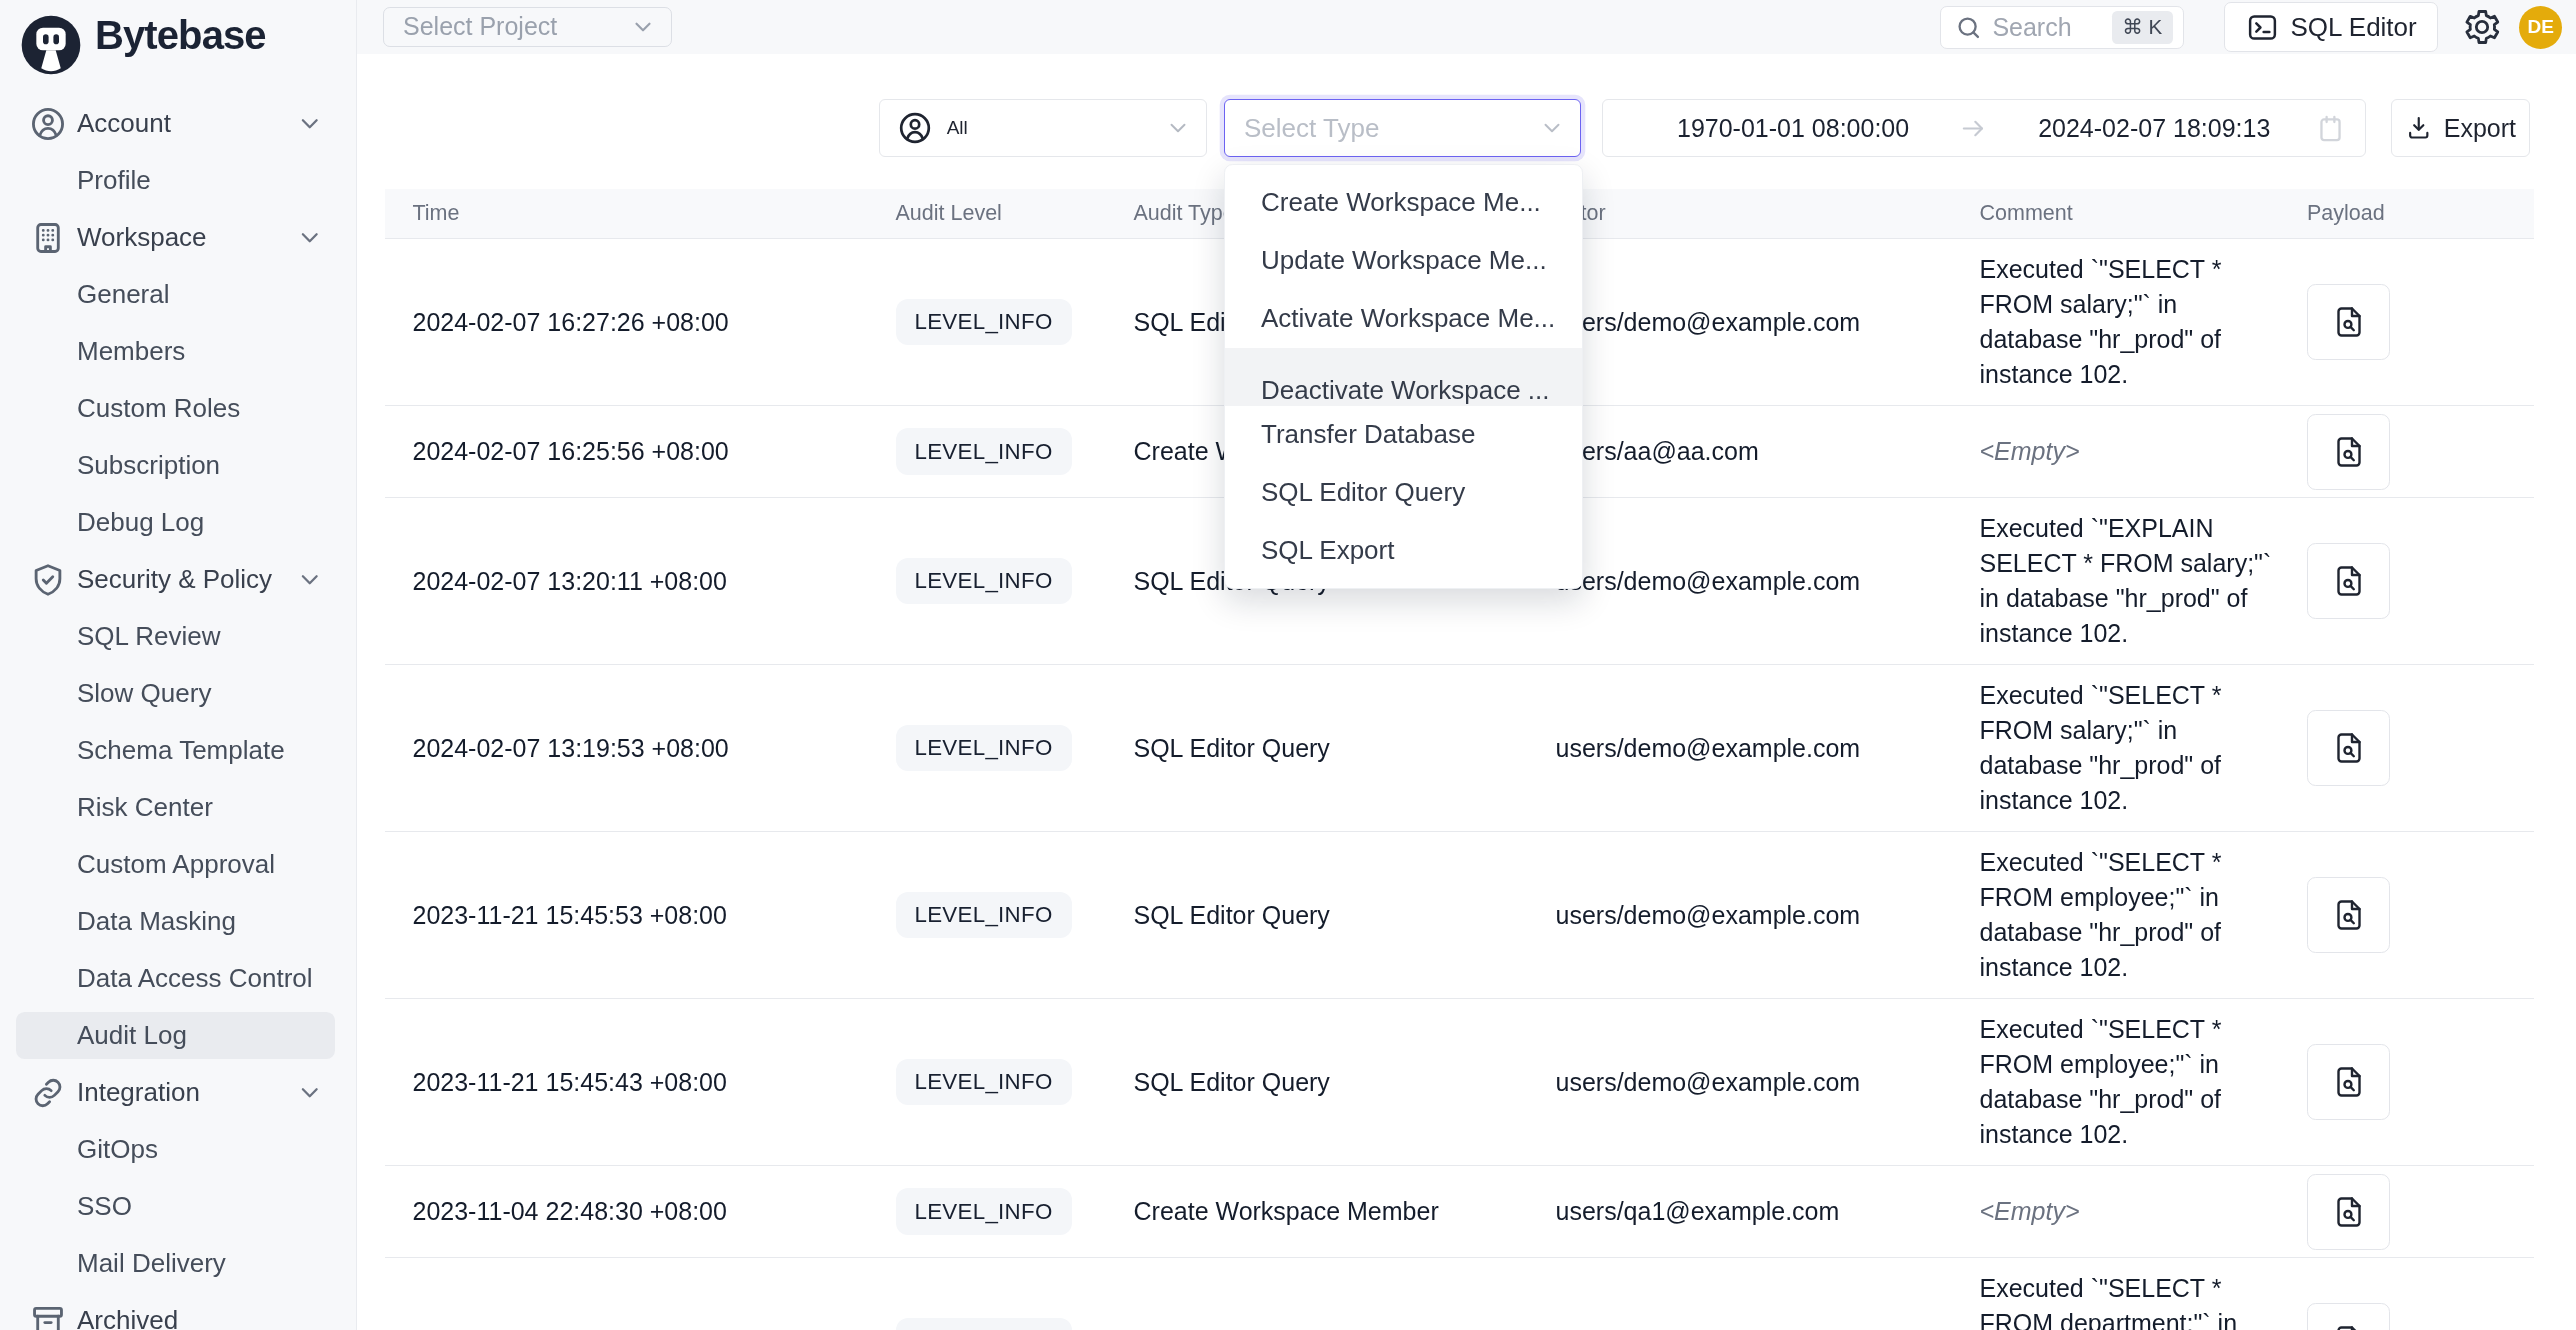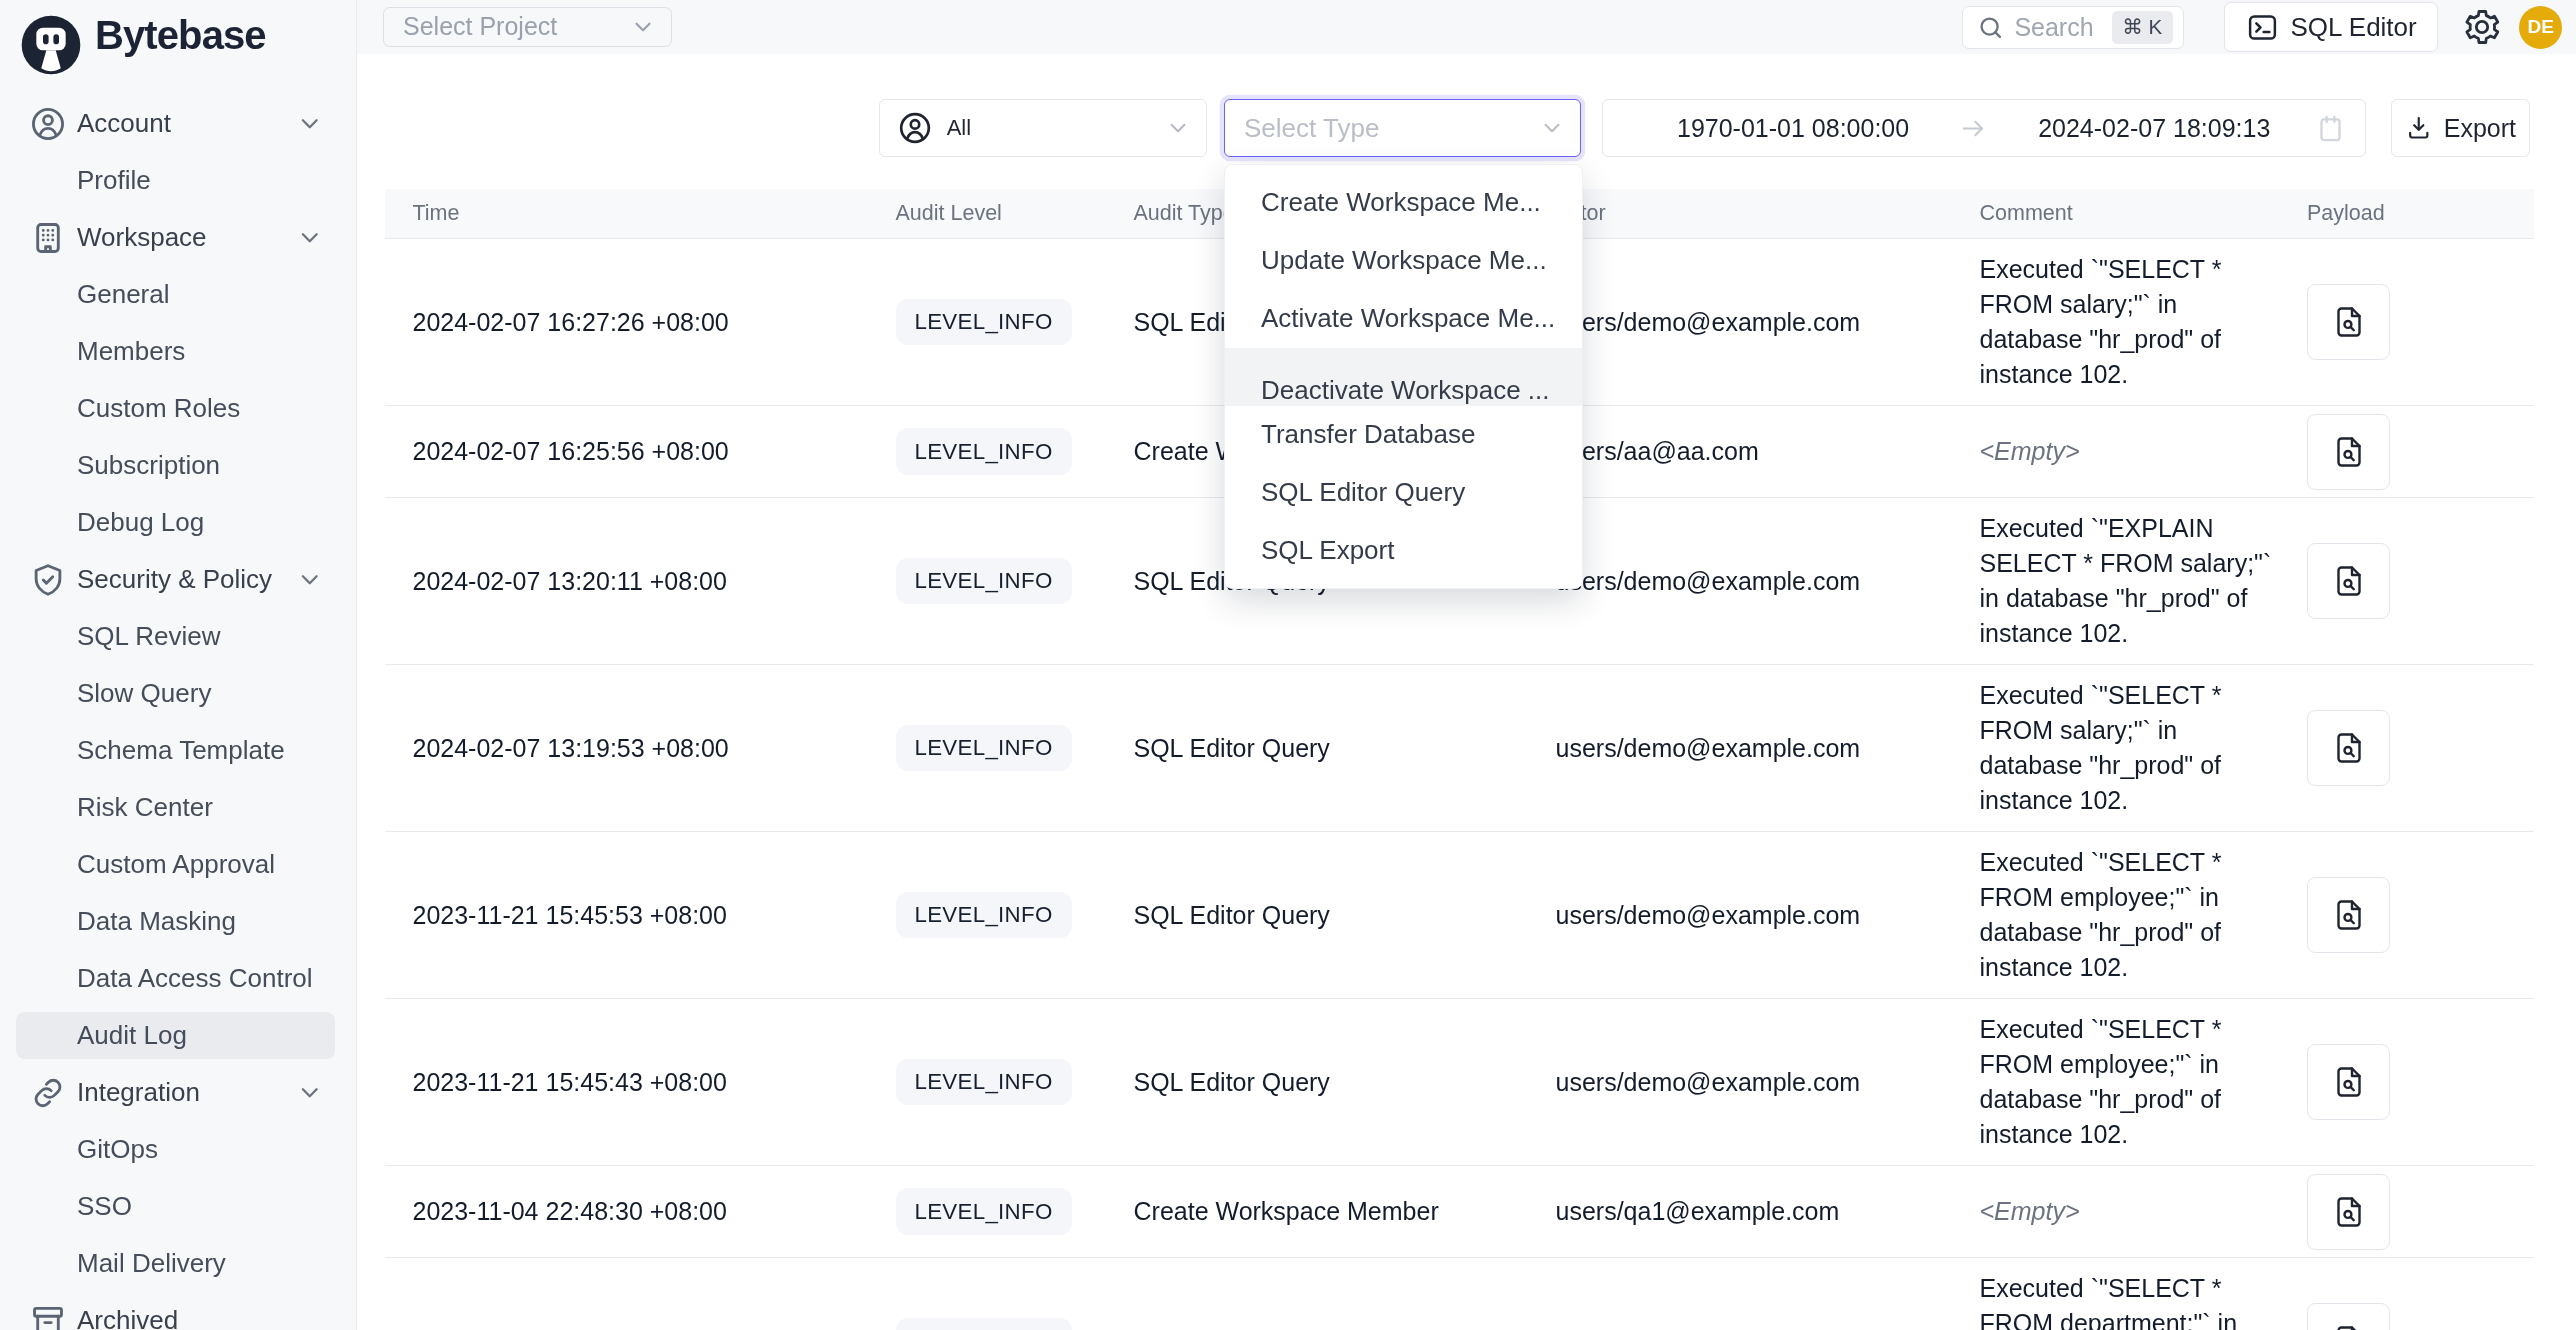--- a/index.html
+++ b/index.html
@@ -22,36 +22,36 @@
   .side-item .chev{position:absolute;right:33px;width:27.5px;height:27.5px;color:#6b7280;}
   .side-item.active::before{content:"";position:absolute;left:15.5px;right:20.6px;top:5.2px;bottom:5.2px;background:#e9ebef;border-radius:8.6px;}
   .side-item .lbl{position:relative;}
 
   
   .topbar{position:absolute;left:357px;top:0;right:0;height:54px;background:#f7f8fa;border-bottom:0.9px solid #eceef1;}
   .proj-select{position:absolute;left:26px;top:6.9px;width:289px;height:40px;border:0.9px solid #dcdfe5;border-radius:6.9px;display:flex;align-items:center;box-sizing:border-box;cursor:pointer;}
   .proj-select .txt{margin-left:19px;font-size:25px;color:#9aa1ad;}
   .proj-select .chev{position:absolute;right:15.5px;width:26px;height:26px;color:#9aa1ad;}
   .top-right{position:absolute;right:13.7px;top:4.3px;height:46px;display:flex;align-items:center;}
-  .searchbox{width:222px;height:43px;background:#fff;border:0.9px solid #e2e4e9;border-radius:6.9px;display:flex;align-items:center;box-sizing:border-box;cursor:text;}
+  .searchbox{width:244px;height:43px;background:#fff;border:0.9px solid #e2e4e9;border-radius:6.9px;display:flex;align-items:center;box-sizing:border-box;cursor:text;}
   .searchbox .s-ic{width:27.5px;height:27.5px;color:#6b7280;margin-left:13.7px;}
   .searchbox .ph{font-size:25px;color:#a0a6b1;margin-left:10.3px;flex:1;}
   .searchbox .kbd{background:#e9ebef;border-radius:5.2px;font-size:20.6px;color:#3f4654;padding:4.3px 10.3px;margin-right:10.3px;white-space:nowrap;}
   .sqlbtn{margin-left:40px;height:48px;background:#fff;border:0.9px solid #e2e4e9;border-radius:6.9px;display:flex;align-items:center;padding:0 20.6px;cursor:pointer;}
   .sqlbtn .s-ic{width:33px;height:33px;color:#1f2430;}
   .sqlbtn .lbl{font-size:26px;color:#1f2430;margin-left:12px;}
   .gear{margin-left:24px;width:40px;height:40px;color:#272e3c;cursor:pointer;}
   .avatar{margin-left:17px;width:43px;height:43px;border-radius:50%;background:#e4ab0b;color:#fff;font-size:19px;font-weight:700;display:flex;align-items:center;justify-content:center;cursor:pointer;}
 
   
   .content{position:absolute;left:357px;top:54px;right:0;bottom:0;background:#fff;}
   .ctl{position:absolute;top:45px;height:58px;box-sizing:border-box;background:#fff;border:0.9px solid #e5e7eb;border-radius:6px;display:flex;align-items:center;cursor:pointer;}
   .all-select{left:522px;width:328px;}
   .all-select .s-ic{width:36px;height:36px;color:#1f2430;margin-left:17px;}
-  .all-select .lbl{font-size:22px;color:#1f2430;margin-left:13.7px;}
+  .all-select .lbl{font-size:19px;color:#1f2430;margin-left:13.7px;}
   .all-select .chev{position:absolute;right:15.5px;width:26px;height:26px;color:#b4b9c2;}
   .type-select{left:867px;width:357px;border:1.7px solid #6c63f2;box-shadow:0 0 0 4.3px #e6e4fc;}
   .type-select .ph{font-size:26px;color:#b9bec7;margin-left:19px;}
   .type-select .chev{position:absolute;right:15.5px;width:26px;height:26px;color:#b9bec7;}
   .daterange{left:1245px;width:764px;cursor:default;}
   .daterange .dt{font-size:25px;color:#1b2230;cursor:pointer;}
   .daterange .from{margin-left:74px;}
   .daterange .arr{width:29px;height:29px;color:#c6cad2;margin:0 50px;}
   .daterange .cal{width:31px;height:31px;color:#d2d5db;margin-left:auto;margin-right:19px;}
   .exportbtn{left:2034px;width:139px;justify-content:center;}

